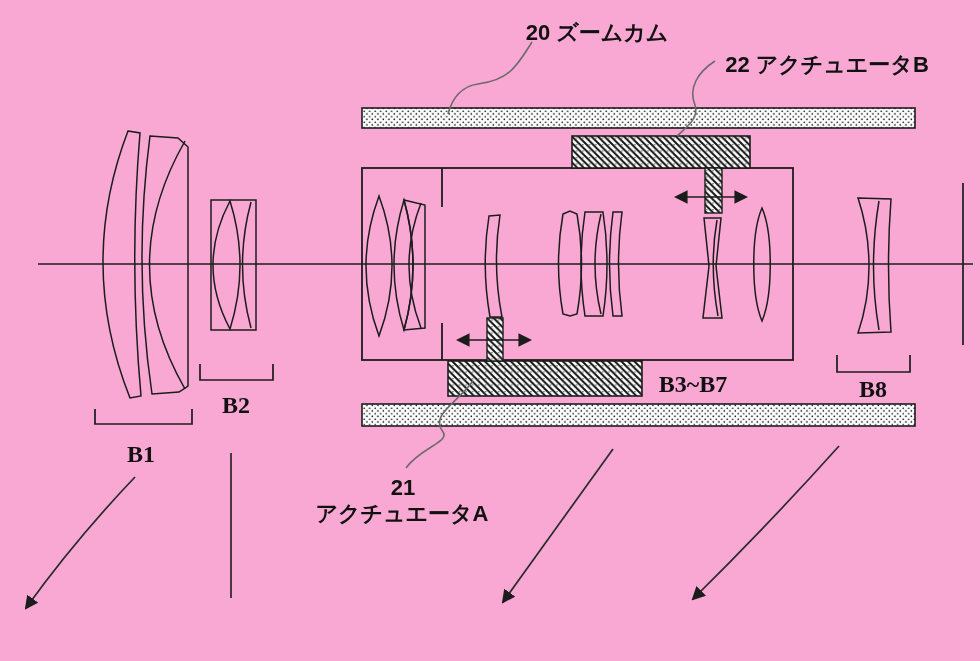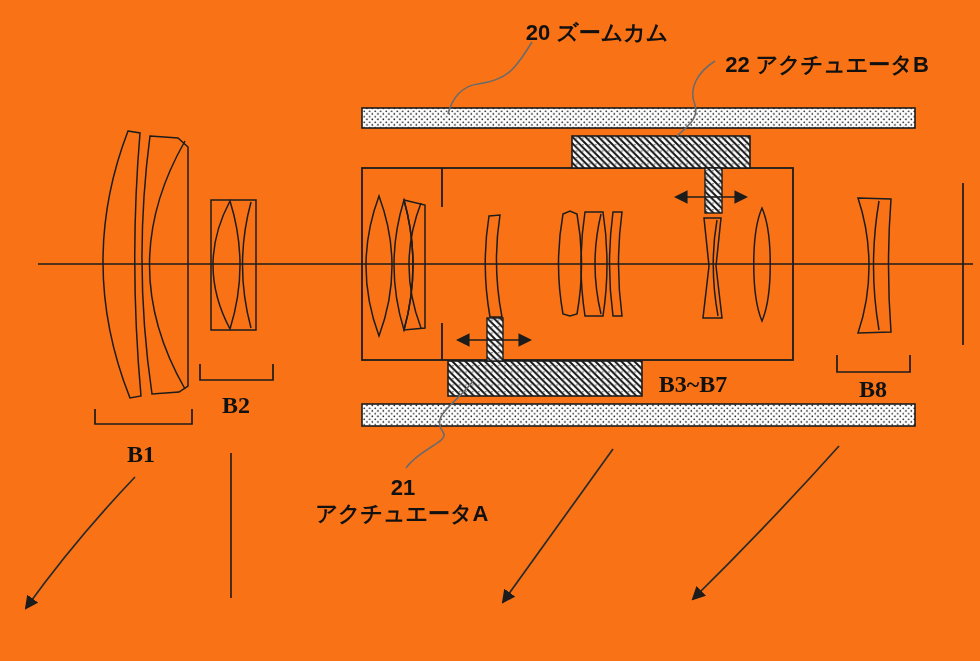--- a/index.html
+++ b/index.html
@@ -1,19 +1,19 @@
 <!DOCTYPE html>
 <html><head>
 <meta charset="utf-8">
 <style>
   html,body{margin:0;padding:0;background:#ffffff;}
   .stage{
     position:relative;
     width:980px;height:661px;
-    background:#f97316;
+    background:#f9a8d4;
     font-family:"Liberation Sans", sans-serif;
     overflow:hidden;
   }
   svg{display:block;}
   text{fill:#111;}
   .jp-label{
     font-family:"Liberation Sans","DejaVu Sans",sans-serif;
     font-size:22px;
     font-weight:600;
   }

